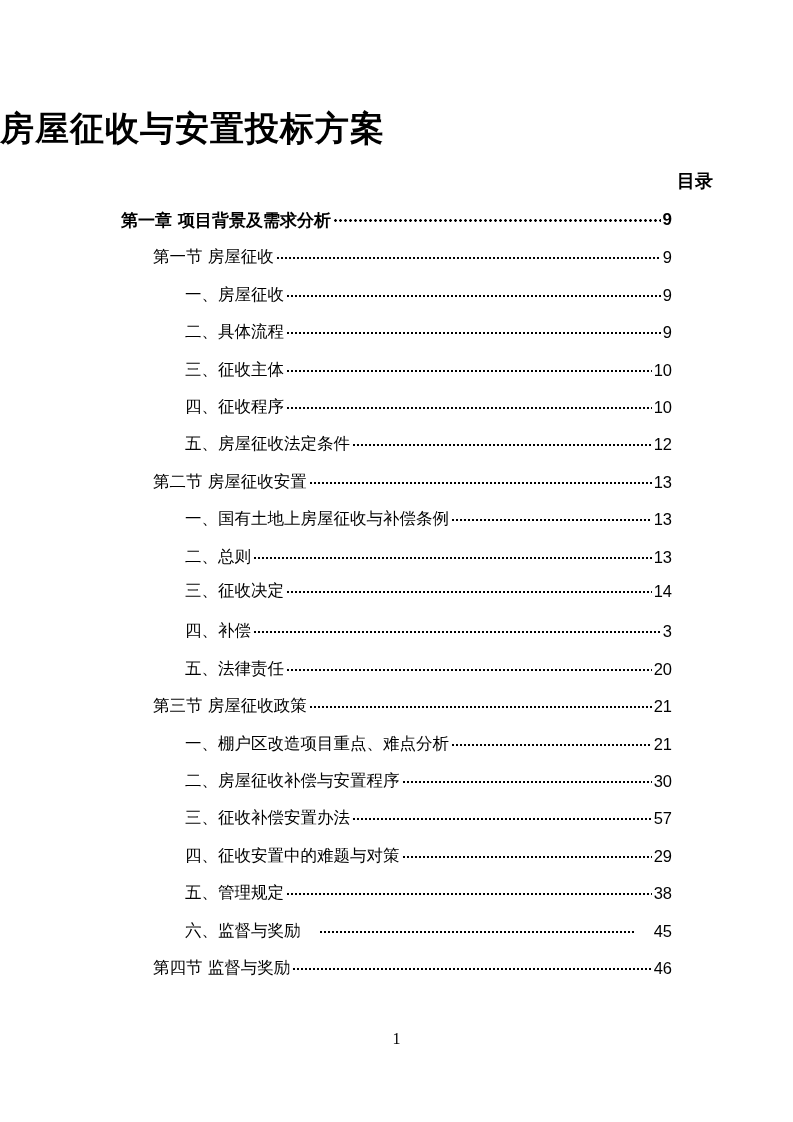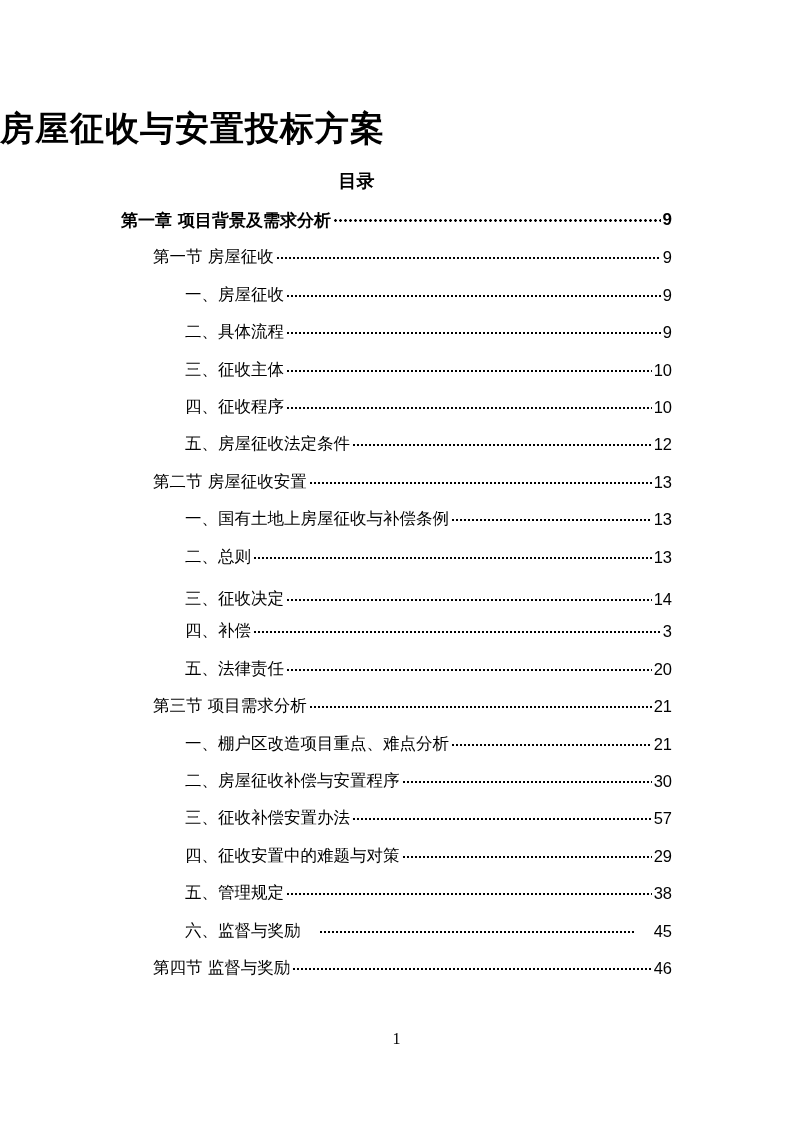--- a/index.html
+++ b/index.html
@@ -24,21 +24,21 @@
       font-size: 34px;
       font-weight: bold;
       letter-spacing: 1px;
       line-height: 56px;
     }
     .toc-heading {
       position: absolute;
       top: 166px;
       left: 0;
       width: 713px;
-      text-align: center;
+      text-align: right;
       font-size: 18px;
       font-weight: bold;
       line-height: 30px;
     }
     .toc {
       position: absolute;
       top: 205px;
       left: 0;
       width: 793px;
     }
@@ -144,37 +144,37 @@
       <div class="toc-row level-3" style="top: 299.2px;">
         <span class="label">一、国有土地上房屋征收与补偿条例</span>
         <span class="leader"></span>
         <span class="page">13</span>
       </div>
       <div class="toc-row level-3" style="top: 336.6px;">
         <span class="label">二、总则</span>
         <span class="leader"></span>
         <span class="page">13</span>
       </div>
-      <div class="toc-row level-3" style="top: 379px;">
+      <div class="toc-row level-3" style="top: 371px;">
         <span class="label">三、征收决定</span>
         <span class="leader"></span>
         <span class="page">14</span>
       </div>
       <div class="toc-row level-3" style="top: 411.4px;">
         <span class="label">四、补偿</span>
         <span class="leader"></span>
         <span class="page">3</span>
       </div>
       <div class="toc-row level-3" style="top: 448.8px;">
         <span class="label">五、法律责任</span>
         <span class="leader"></span>
         <span class="page">20</span>
       </div>
       <div class="toc-row level-2" style="top: 486.2px;">
-        <span class="label">第三节  项目需求分析</span>
+        <span class="label">第三节  房屋征收政策</span>
         <span class="leader"></span>
         <span class="page">21</span>
       </div>
       <div class="toc-row level-3" style="top: 523.6px;">
         <span class="label">一、棚户区改造项目重点、难点分析</span>
         <span class="leader"></span>
         <span class="page">21</span>
       </div>
       <div class="toc-row level-3" style="top: 561px;">
         <span class="label">二、房屋征收补偿与安置程序</span>

